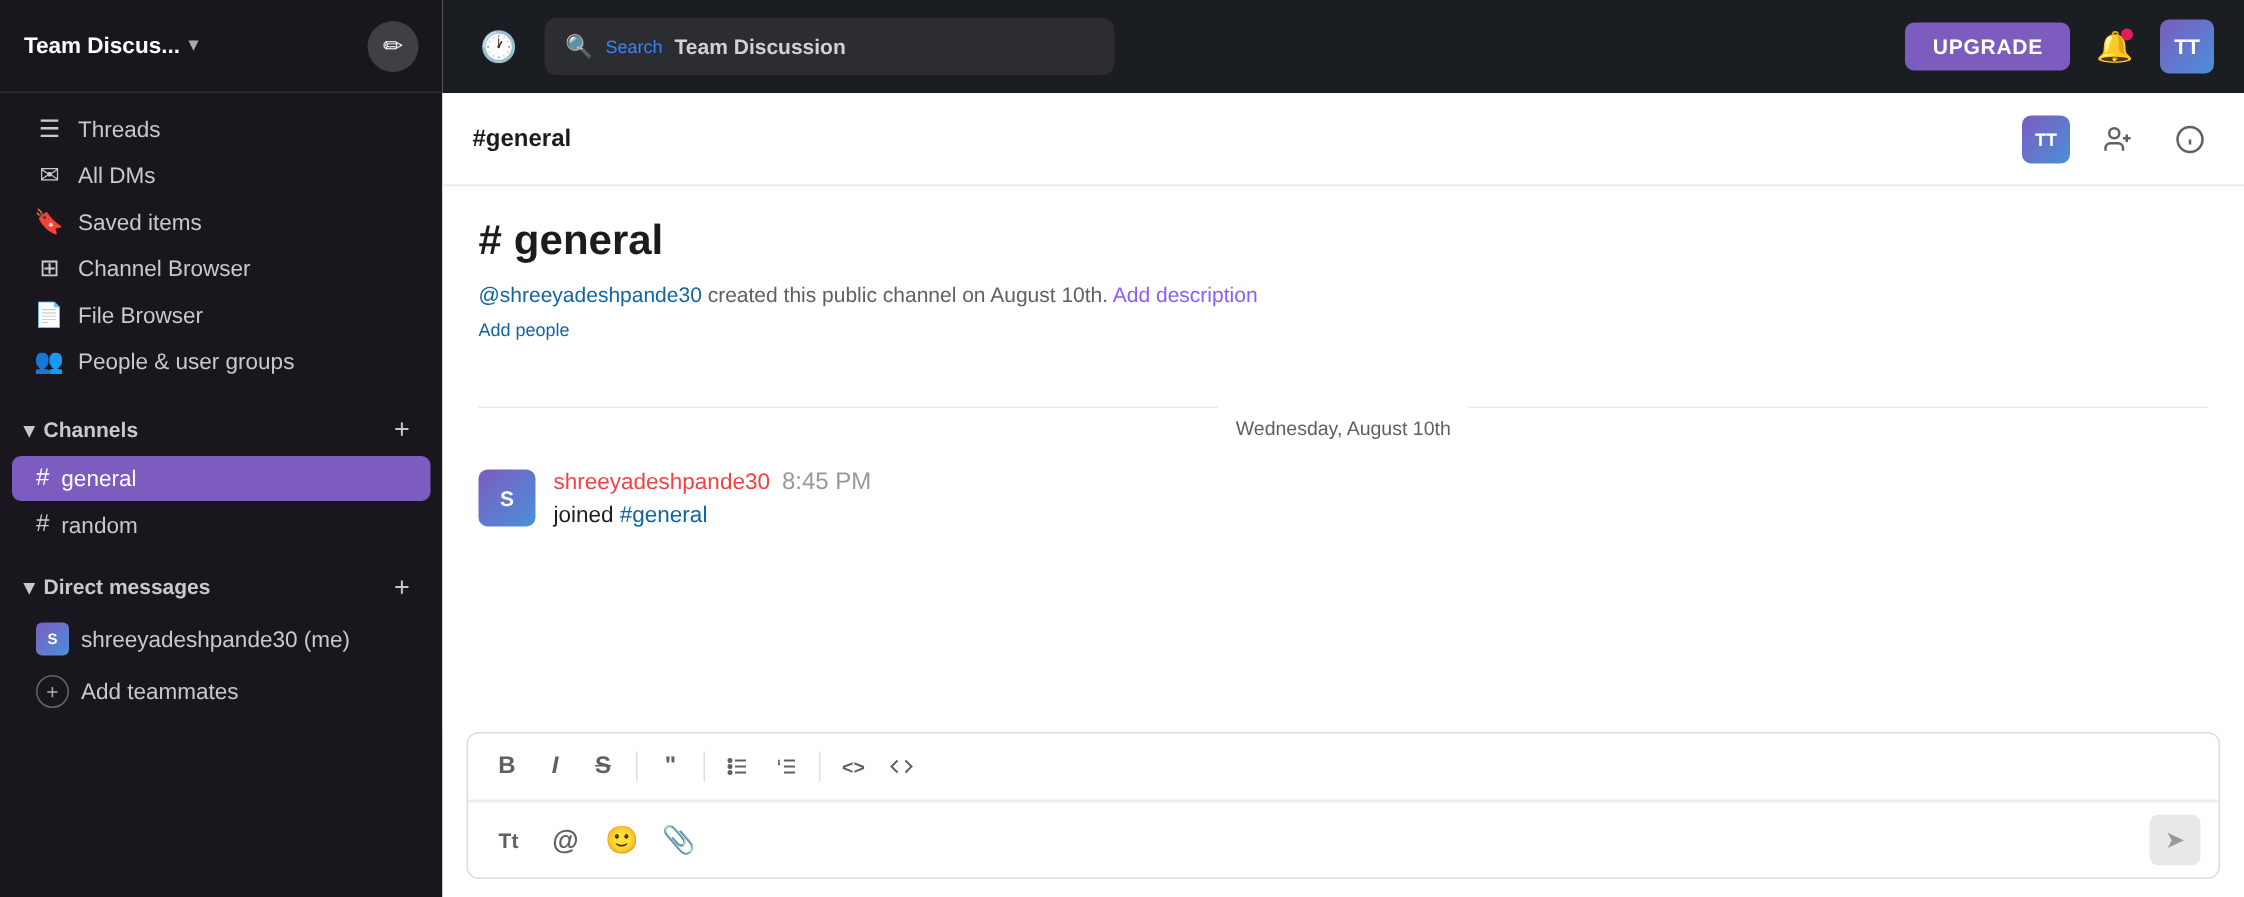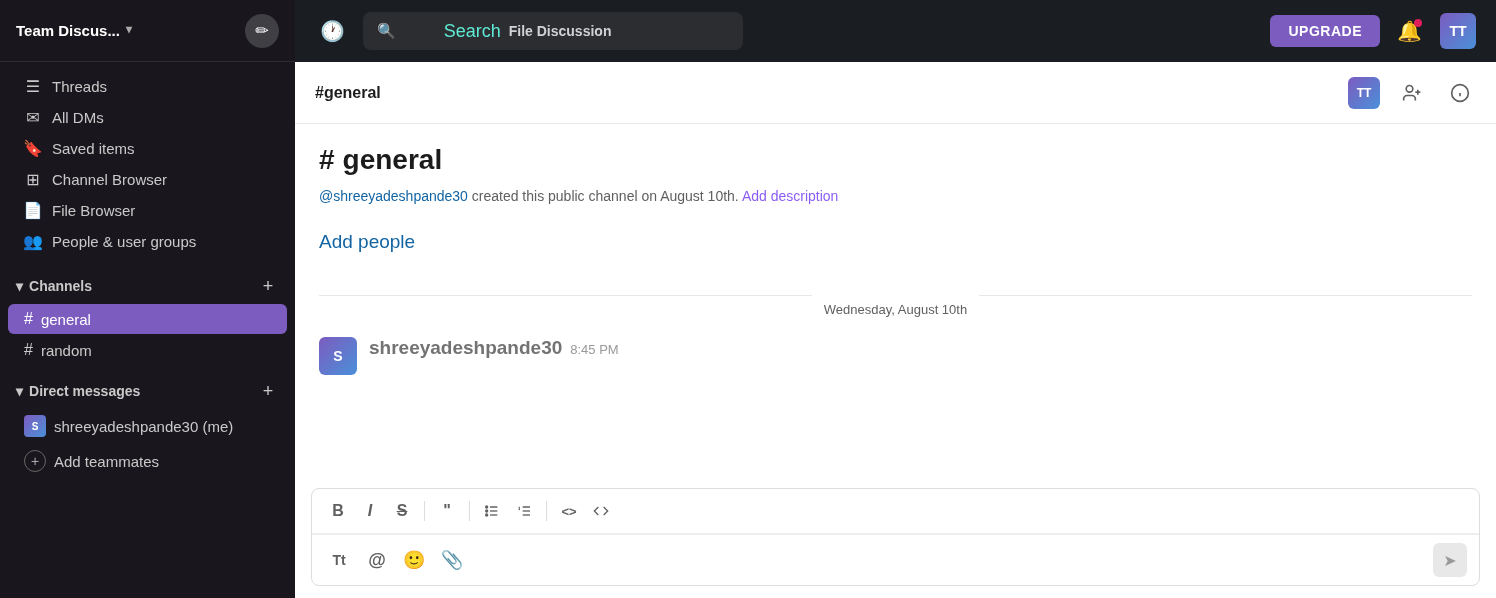--- a/index.html
+++ b/index.html
@@ -35,21 +35,21 @@
     
     .main { flex: 1; display: flex; flex-direction: column; background: #fff; }
 
     
     .topbar { background: #1a1d21; height: 62px; display: flex; align-items: center; justify-content: space-between; padding: 0 20px; flex-shrink: 0; }
     .topbar-left { display: flex; align-items: center; gap: 12px; }
     .history-btn { color: #c9c9c9; font-size: 20px; cursor: pointer; width: 36px; height: 36px; display: flex; align-items: center; justify-content: center; border-radius: 6px; }
 
     .search-bar { background: #2c2d30; border-radius: 8px; display: flex; align-items: center; padding: 8px 14px; gap: 8px; cursor: pointer; min-width: 380px; height: 38px; }
     .search-bar .search-icon { color: #aaa; font-size: 15px; }
-    .search-bar .search-text { color: #5eead4; font-size: 18px; margin-left: 40px; }
+    .search-bar .search-text { color: #3b82f6; font-size: 12px; }
     .search-bar .search-workspace { color: #d1d2d3; font-size: 14px; font-weight: 600; }
 
     .topbar-right { display: flex; align-items: center; gap: 12px; }
     .upgrade-btn { background: #7c5cbf; color: #fff; border: none; border-radius: 6px; padding: 8px 18px; font-size: 14px; font-weight: 700; cursor: pointer; letter-spacing: 0.5px; }
     .notif-btn { color: #c9c9c9; font-size: 20px; cursor: pointer; width: 36px; height: 36px; display: flex; align-items: center; justify-content: center; border-radius: 6px; position: relative; }
     .notif-dot { width: 8px; height: 8px; background: #e01e5a; border-radius: 50%; position: absolute; top: 6px; right: 6px; }
     .user-avatar { width: 36px; height: 36px; border-radius: 6px; background: linear-gradient(135deg, #7c5cbf, #4a90d9); display: flex; align-items: center; justify-content: center; font-size: 14px; color: #fff; font-weight: 700; cursor: pointer; }
 
     
     .channel-area { flex: 1; display: flex; flex-direction: column; background: #fff; overflow: hidden; }
@@ -64,32 +64,32 @@
     
     .channel-content { flex: 1; padding: 20px 24px; overflow-y: auto; background: #fff; }
 
     .channel-title-area { margin-bottom: 16px; }
     .channel-big-title { display: flex; align-items: center; gap: 8px; font-size: 28px; font-weight: 700; color: #1d1c1d; margin-bottom: 10px; }
     .channel-big-hash { color: #1d1c1d; }
     .channel-description { font-size: 14px; color: #616061; line-height: 1.5; }
     .channel-description .mention { color: #1264a3; cursor: pointer; }
     .channel-description .add-desc { color: #8b5cf6; cursor: pointer; }
 
-    .add-people-link { color: #1264a3; font-size: 19px; cursor: pointer; display: inline-block; margin-top: 24px; }
+    .add-people-link { color: #1264a3; font-size: 12px; cursor: pointer; display: inline-block; margin-top: 6px; }
 
     .date-divider { display: flex; align-items: center; gap: 12px; margin: 20px 0; }
     .date-divider-line { flex: 1; height: 1px; background: #e8e8e8; }
     .date-divider-text { font-size: 13px; color: #616061; white-space: nowrap; margin-top: 29px; }
 
     .message { display: flex; align-items: flex-start; gap: 12px; margin-bottom: 16px; }
     .message-avatar { width: 38px; height: 38px; border-radius: 6px; background: linear-gradient(135deg, #7c5cbf, #4a90d9); display: flex; align-items: center; justify-content: center; font-size: 14px; color: #fff; font-weight: 700; flex-shrink: 0; }
     .message-body { flex: 1; }
     .message-header { display: flex; align-items: baseline; gap: 8px; margin-bottom: 2px; }
-    .message-author { font-size: 19px; font-weight: 700; color: #737373; }
-    .message-time { font-size: 13px; color: #999; }
+    .message-author { font-size: 15px; font-weight: 400; color: #ef4444; }
+    .message-time { font-size: 16px; color: #999; }
     .message-text { font-size: 15px; color: #1d1c1d; line-height: 1.5; }
     .message-text .channel-ref { color: #1264a3; }
 
     
     .composer { border: 1px solid #ddd; border-radius: 8px; margin: 0 16px 12px 16px; overflow: hidden; background: #fff; }
     .composer-toolbar { display: flex; align-items: center; gap: 4px; padding: 8px 12px; border-bottom: 1px solid #eee; }
     .composer-btn { color: #616061; font-size: 16px; cursor: pointer; width: 28px; height: 28px; display: flex; align-items: center; justify-content: center; border-radius: 4px; font-weight: 700; }
     .composer-divider { width: 1px; height: 20px; background: #ddd; margin: 0 4px; }
     .composer-body { padding: 12px 16px; min-height: 50px; }
     .composer-placeholder { color: #999; font-size: 15px; }
@@ -179,21 +179,21 @@
 <div class="main">
 
   <div class="topbar">
     <div class="topbar-left">
       <div class="history-btn">
         <span>🕐</span>
       </div>
       <div class="search-bar">
         <span class="search-icon">🔍</span>
         <span class="search-text">Search </span>
-        <span class="search-workspace">File Discussion</span>
+        <span class="search-workspace">Team Discussion</span>
       </div>
     </div>
     <div class="topbar-right">
       <button class="upgrade-btn">UPGRADE</button>
       <div class="notif-btn">
         <span>🔔</span>
         <span class="notif-dot"></span>
       </div>
       <div class="user-avatar">TT</div>
     </div>
@@ -242,20 +242,23 @@
         <span class="date-divider-text">Wednesday, August 10th</span>
         <div class="date-divider-line"></div>
       </div>
 
       <div class="message">
         <div class="message-avatar">S</div>
         <div class="message-body">
           <div class="message-header">
             <span class="message-author">shreeyadeshpande30</span>
             <span class="message-time">8:45 PM</span>
+          </div>
+          <div class="message-text">
+            <span>joined </span><span class="channel-ref">#general</span>
           </div>
         </div>
       </div>
     </div>
 
     <div class="composer">
       <div class="composer-toolbar">
         <div class="composer-btn" style="font-style:normal;">B</div>
         <div class="composer-btn" style="font-style:italic;">I</div>
         <div class="composer-btn" style="text-decoration:line-through;">S</div>

